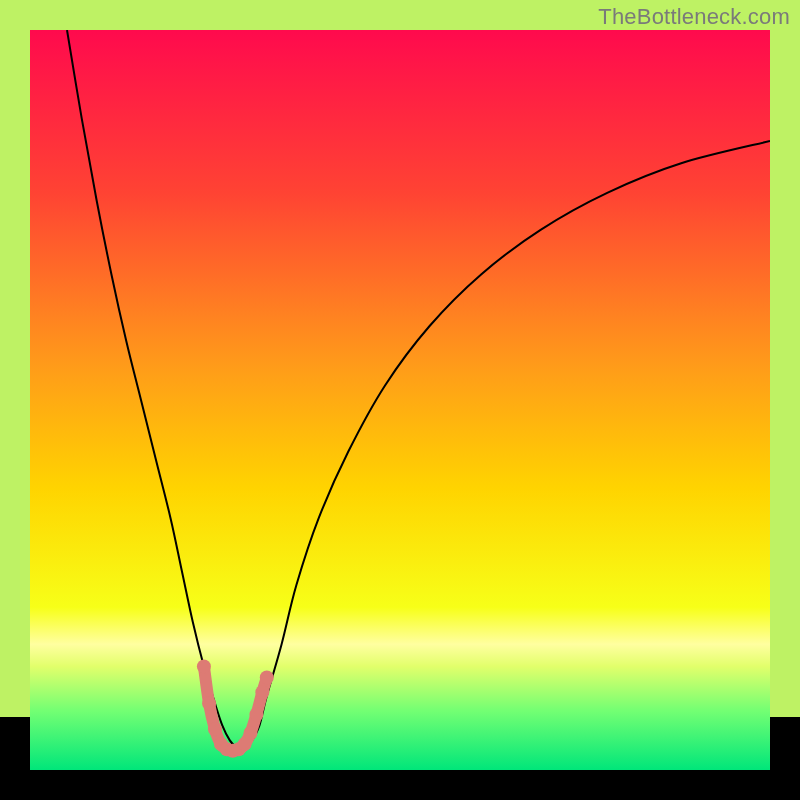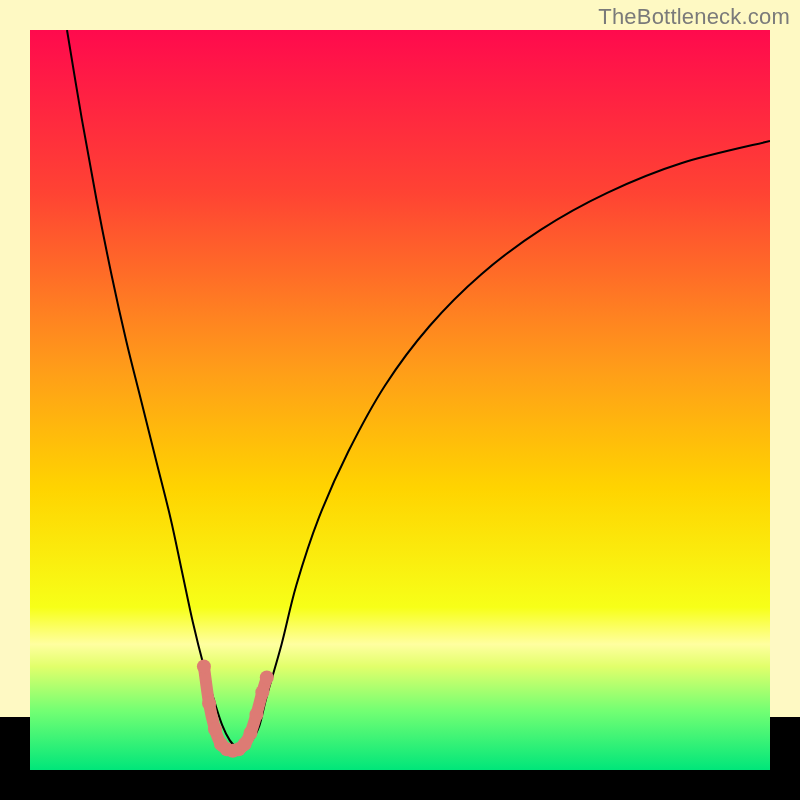--- a/index.html
+++ b/index.html
@@ -10,21 +10,21 @@
     background: #000;
     font-family: Arial, Helvetica, sans-serif;
     overflow: hidden;
   }
   .frame {
     position: absolute;
     left: 0;
     top: 0;
     width: 800px;
     height: 717px;
-    background: #fef9c3;
+    background: #bef264;
   }
   .watermark {
     position: absolute;
     top: 4px;
     right: 10px;
     color: #7a7a7a;
     font-size: 22px;
     letter-spacing: 0.2px;
     font-family: Arial, Helvetica, sans-serif;
   }

